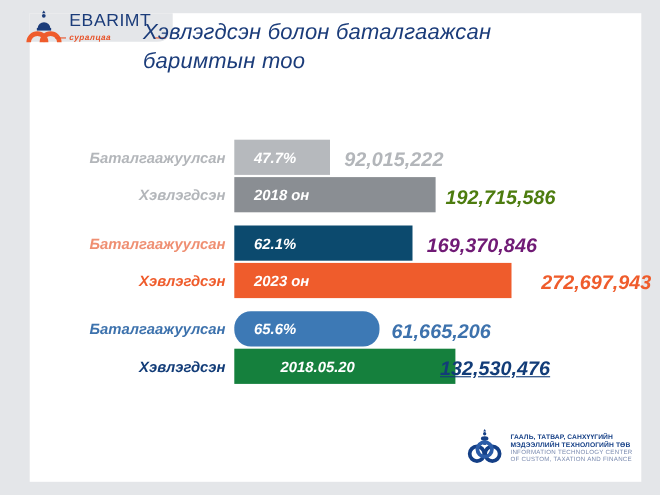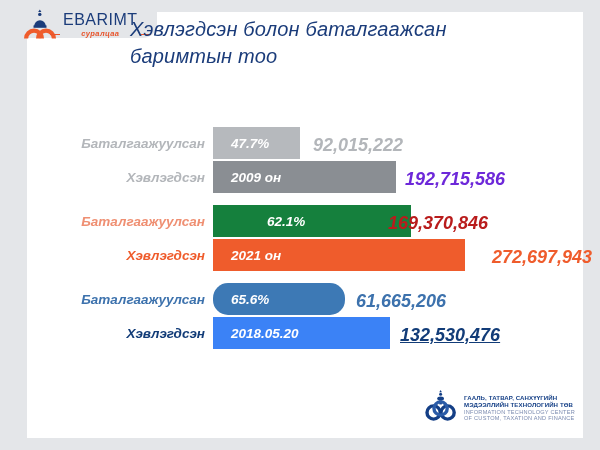--- a/index.html
+++ b/index.html
@@ -24,21 +24,21 @@
     position:absolute;left:22px;top:6px;width:125px;height:38px;
     display:flex;align-items:center;gap:5px;
   }
   #brand-mark{width:36px;height:34px;position:relative;flex:0 0 36px;}
   #brand-text{display:flex;flex-direction:column;line-height:1;}
   #brand-name{
     font-size:16px;font-weight:normal;color:#1b3c7a;letter-spacing:.5px;
   }
   #brand-sub{
     font-size:7.5px;font-weight:bold;color:#e8542b;font-style:italic;
-    letter-spacing:.4px;margin-top:2px;text-align:center;
+    letter-spacing:.4px;margin-top:2px;text-align:left;
     position:relative;
   }
   #brand-sub:before,#brand-sub:after{
     content:"";position:absolute;top:50%;width:10px;height:1px;background:#e8542b;
   }
   #brand-sub:before{left:-13px;}
   #brand-sub:after{right:-13px;}
   
   #title{
     position:absolute;left:130px;top:16px;width:420px;
@@ -69,32 +69,32 @@
   }
   .value{
     position:absolute;font-size:18px;font-weight:bold;font-style:italic;
     white-space:nowrap;top:8px;
   }
   
   .g1 .cat-label{color:#b3b6ba;}
   .g1 .bar.light{background:#b6b9bd;}
   .g1 .bar.dark{background:#8a8e93;}
   .g1 .value.light{color:#b3b6ba;}
-  .g1 .value.dark{color:#6d28d9;}
+  .g1 .value.dark{color:#4d7c0f;}
   
   .g2 .cat-label{color:#ef8f72;}
-  .g2 .bar.light{background:#15803d;padding-left:36px;}
+  .g2 .bar.light{background:#0c4a6e;}
   .g2 .bar.dark{background:#ef5c2c;}
-  .g2 .value.light{color:#b91c1c;}
+  .g2 .value.light{color:#701a75;}
   .g2 .value.dark{color:#ef5c2c;}
   .g2 .cat-label.strong{color:#ef5c2c;}
   
   .g3 .cat-label{color:#3d72ad;}
   .g3 .bar.light{background:#3d79b5;border-radius:15px;}
-  .g3 .bar.dark{background:#3b82f6;}
+  .g3 .bar.dark{background:#15803d;padding-left:24px;}
   .g3 .value.light{color:#3d72ad;}
   .g3 .value.dark{color:#123c78;text-decoration:underline;}
   .g3 .cat-label.strong{color:#123c78;}
   
   #footer{
     position:absolute;left:424px;top:386px;width:150px;height:44px;
     display:flex;align-items:center;gap:6px;
   }
   #footer-mark{width:34px;height:40px;flex:0 0 34px;position:relative;}
   #footer-text{display:flex;flex-direction:column;line-height:1.18;}
@@ -132,38 +132,38 @@
     <div class="row top">
       <div class="cat-label">Баталгаажуулсан</div>
       <div class="bar light" style="width:87px">
         <span class="bar-text">47.7%</span>
       </div>
       <div class="value light" style="left:313px">92,015,222</div>
     </div>
     <div class="row bottom">
       <div class="cat-label">Хэвлэгдсэн</div>
       <div class="bar dark" style="width:183px">
-        <span class="bar-text">2009 он</span>
+        <span class="bar-text">2018 он</span>
       </div>
       <div class="value dark" style="left:405px">192,715,586</div>
     </div>
   </div>
 
   <div class="group g2">
     <div class="row top">
       <div class="cat-label">Баталгаажуулсан</div>
       <div class="bar light" style="width:162px">
         <span class="bar-text">62.1%</span>
       </div>
       <div class="value light" style="left:388px">169,370,846</div>
     </div>
     <div class="row bottom">
       <div class="cat-label strong">Хэвлэгдсэн</div>
       <div class="bar dark" style="width:252px">
-        <span class="bar-text">2021 он</span>
+        <span class="bar-text">2023 он</span>
       </div>
       <div class="value dark" style="left:492px">272,697,943</div>
     </div>
   </div>
 
   <div class="group g3">
     <div class="row top">
       <div class="cat-label">Баталгаажуулсан</div>
       <div class="bar light" style="width:132px">
         <span class="bar-text">65.6%</span>

